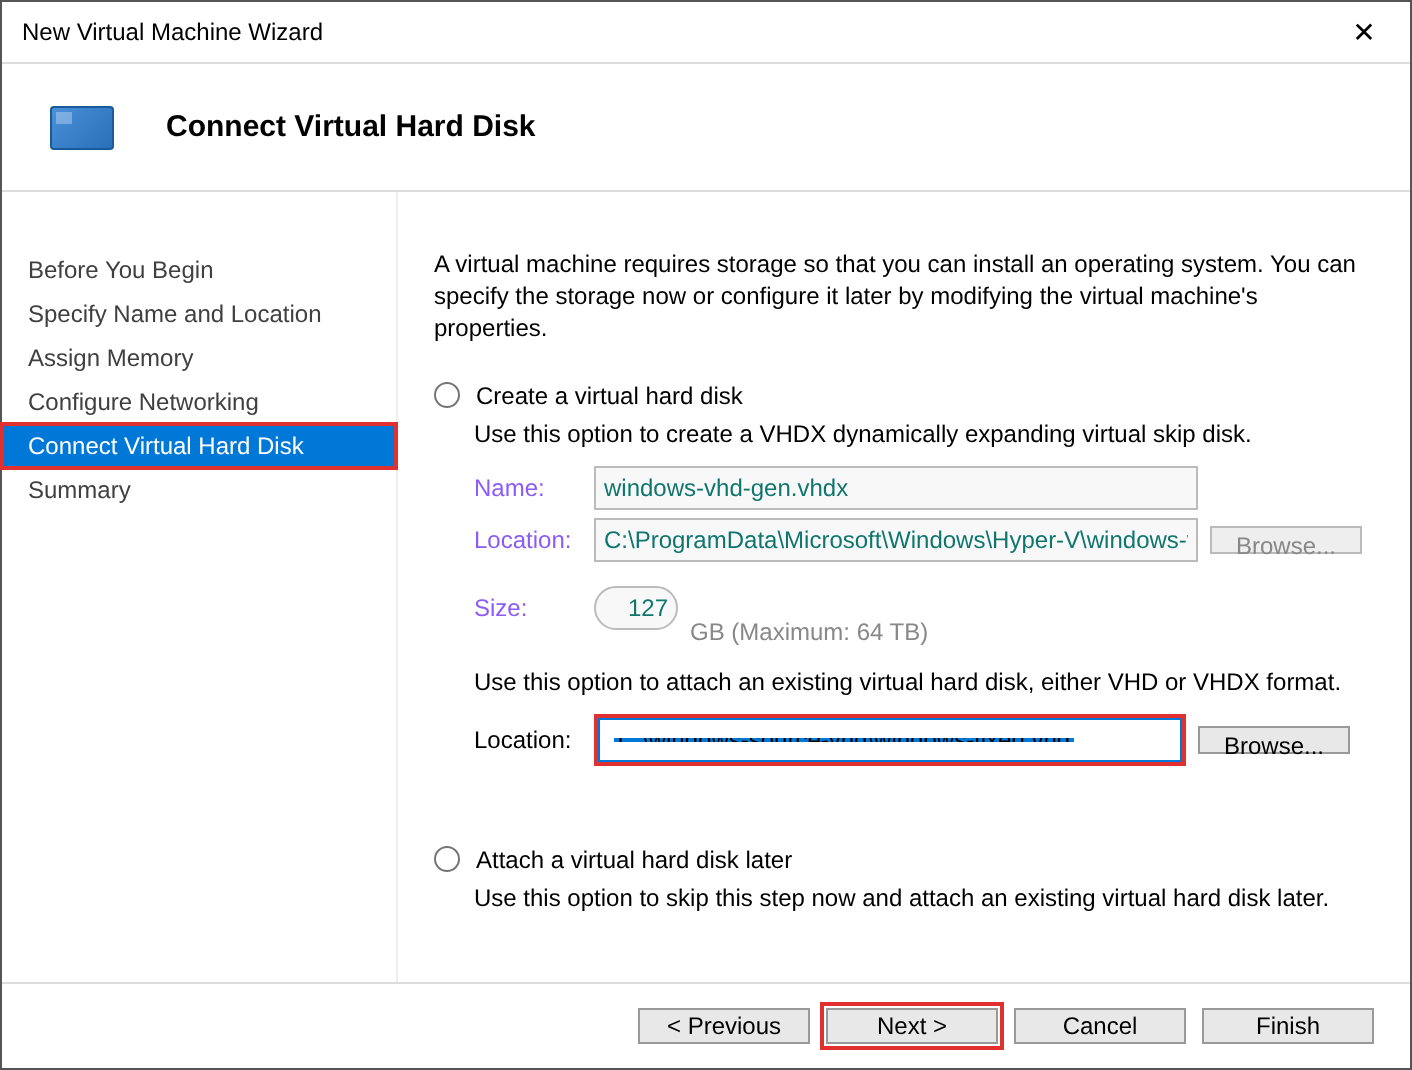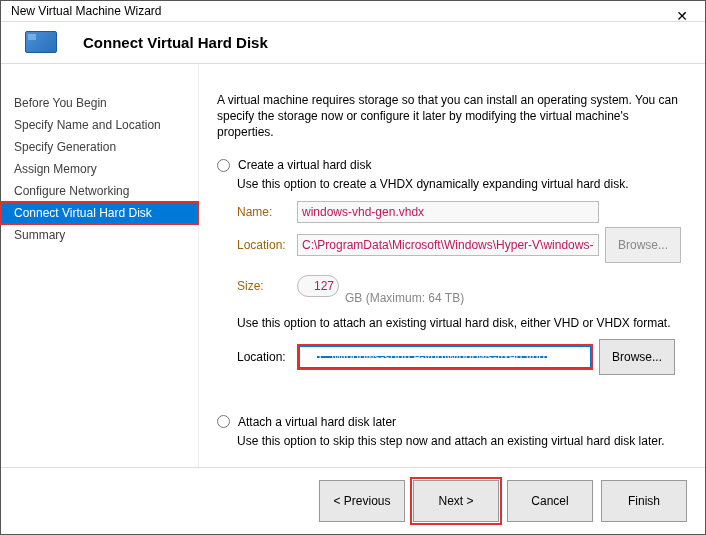--- a/index.html
+++ b/index.html
@@ -127,46 +127,46 @@
     margin-bottom: 10px;
   }
   .form-row {
     display: flex;
     align-items: center;
     margin-bottom: 4px;
   }
   .form-label {
     width: 60px;
     font-size: 12px;
-    color: #a16207;
+    color: #8b5cf6;
   }
   .form-label.active {
     color: #000;
   }
   .form-input {
     font-family: inherit;
     font-size: 12px;
     padding: 2px 4px;
     border: 1px solid #bbb;
     background: #fafafa;
     height: 22px;
   }
   .form-input[disabled] {
-    color: #be185d;
+    color: #0f766e;
     background: #f8f8f8;
   }
   .form-input.name { width: 302px; }
   .form-input.loc { width: 302px; }
   .form-input.size { width: 42px; text-align: right; border-radius: 11px; }
   .form-suffix { font-size: 12px; color: #888; margin-left: 6px; margin-top: 24px; }
   .form-btn {
     font-family: inherit;
     font-size: 12px;
     padding: 2px 8px;
-    height: 36px;
+    height: 14px;
     width: 76px;
     margin-left: 6px;
     border: 1px solid #bbb;
     background: #eee;
     color: #888;
   }
   .form-btn.enabled {
     color: #000;
     background: #e8e8e8;
     border-color: #999;
@@ -184,44 +184,44 @@
     height: 22px;
     width: 292px;
     border: 1px solid #0078d7;
     padding: 0;
     background: #fff;
     display: inline-flex;
     align-items: center;
   }
   .loc-input-sel-inner {
     background: #0078d7;
-    color: #e5e5e5;
+    color: #000000;
     padding: 1px 2px;
-    margin: 17px;
+    margin: 7px;
     font-size: 12px;
     white-space: nowrap;
     overflow: hidden;
   }
   .hilite-input-wrap {
     border: 2px solid #e03030;
     display: inline-block;
     line-height: 0;
   }
   .footer {
     border-top: 1px solid #ddd;
     padding: 12px 18px;
     display: flex;
     justify-content: flex-end;
     gap: 8px;
   }
   .footer-btn {
     font-family: inherit;
     font-size: 12px;
     width: 86px;
-    height: 42px;
+    height: 18px;
     border: 1px solid #999;
     background: #e8e8e8;
     cursor: default;
   }
   .footer-btn.hilite {
     outline: 2px solid #e03030;
     outline-offset: 1px;
   }
 </style>
 </head>
@@ -235,36 +235,35 @@
 
   <div class="header">
     <div class="header-icon"></div>
     <div class="header-title">Connect Virtual Hard Disk</div>
   </div>
 
   <div class="body">
     <div class="sidebar">
       <div class="side-item">Before You Begin</div>
       <div class="side-item">Specify Name and Location</div>
-      <div class="side-item">Specify Generation</div>
       <div class="side-item">Assign Memory</div>
       <div class="side-item">Configure Networking</div>
       <div class="side-item selected hilite">Connect Virtual Hard Disk</div>
       <div class="side-item">Summary</div>
     </div>
 
     <div class="main">
       <div class="intro">A virtual machine requires storage so that you can install an operating system. You can specify the storage now or configure it later by modifying the virtual machine's properties.</div>
 
       
       <div class="opt-row">
         <input type="radio" class="opt-radio" name="vhd" style="">
         <span class="opt-label">Create a virtual hard disk</span>
       </div>
-      <div class="opt-desc">Use this option to create a VHDX dynamically expanding virtual hard disk.</div>
+      <div class="opt-desc">Use this option to create a VHDX dynamically expanding virtual skip disk.</div>
       <div class="form-grid">
         <div class="form-row">
           <span class="form-label">Name:</span>
           <input class="form-input name" disabled="" value="windows-vhd-gen.vhdx" style="">
         </div>
         <div class="form-row">
           <span class="form-label">Location:</span>
           <input class="form-input loc" disabled="" value="C:\ProgramData\Microsoft\Windows\Hyper-V\windows-vhd-gen\Vir" style="">
           <button class="form-btn" disabled="">Browse...</button>
         </div>

